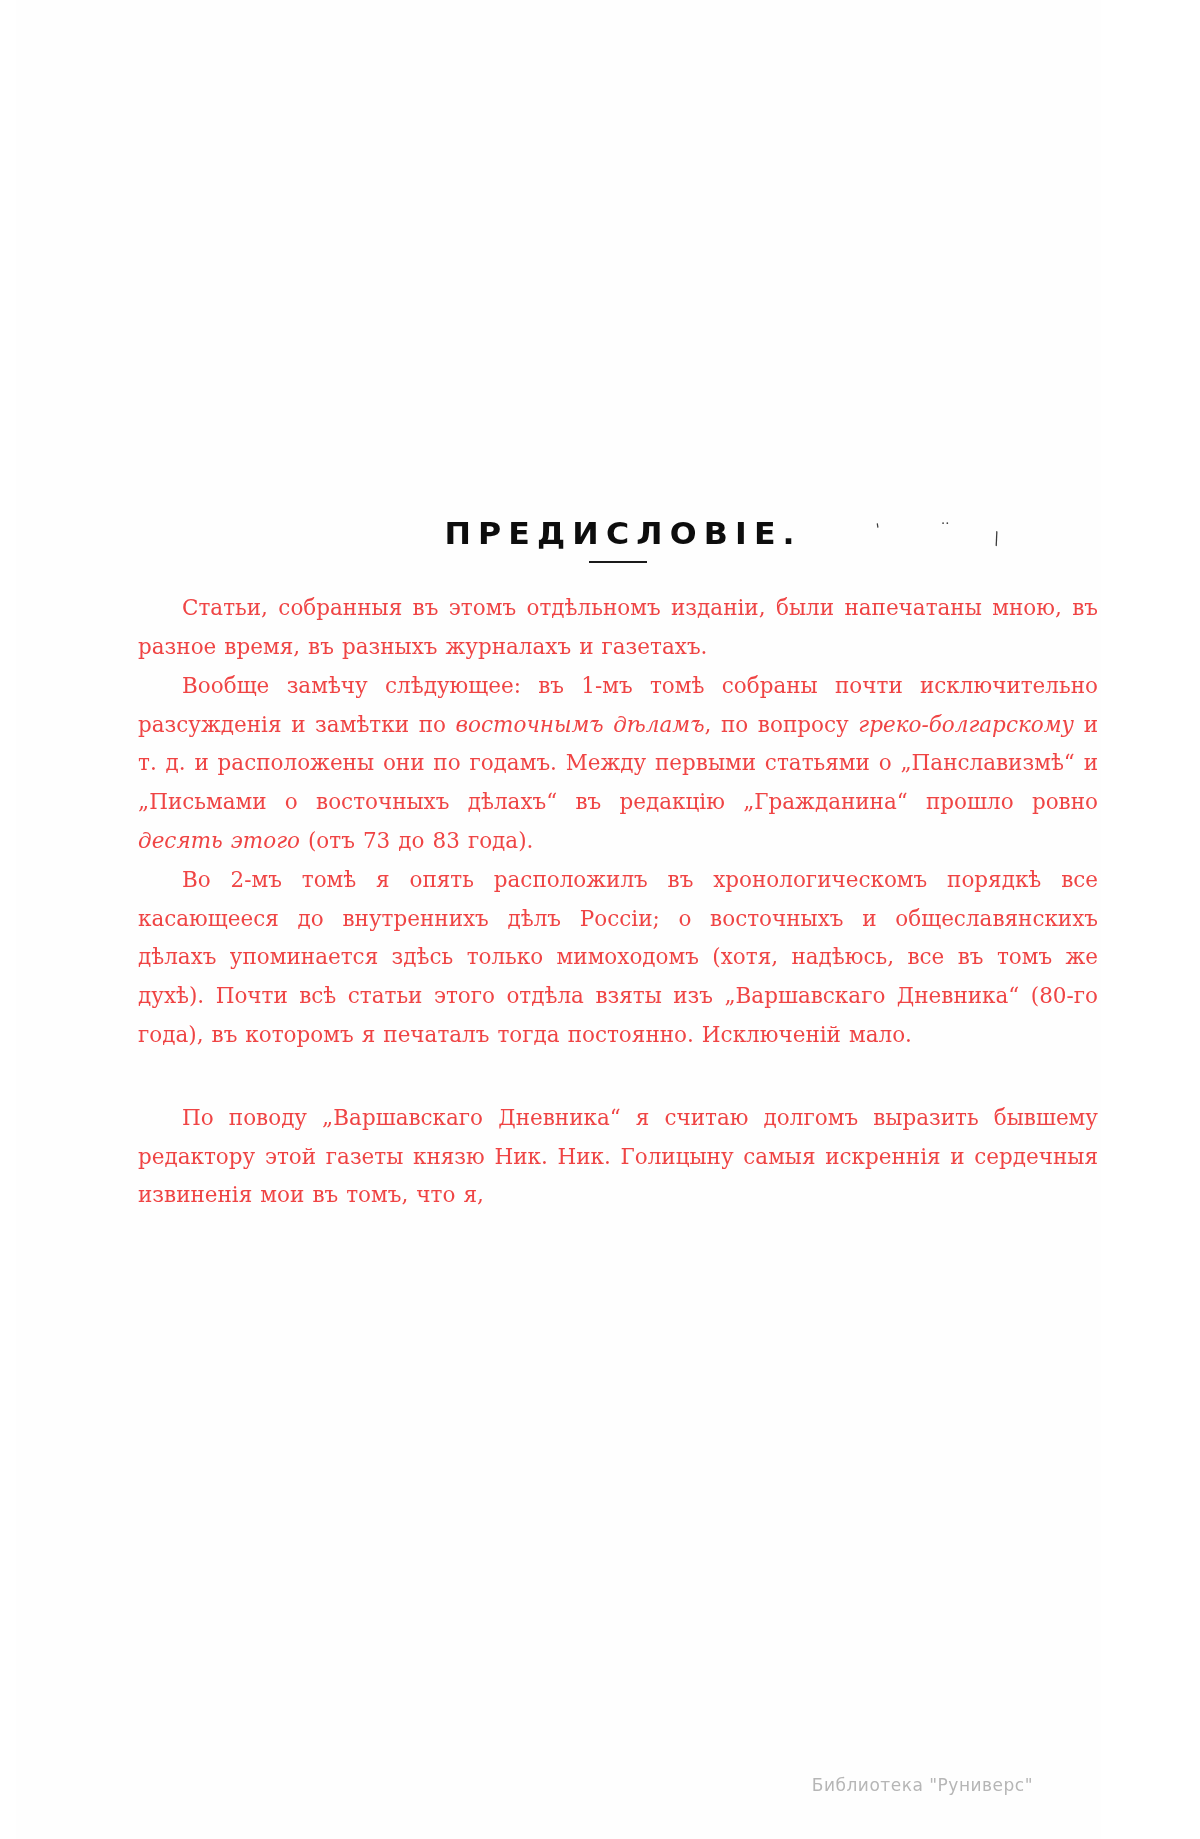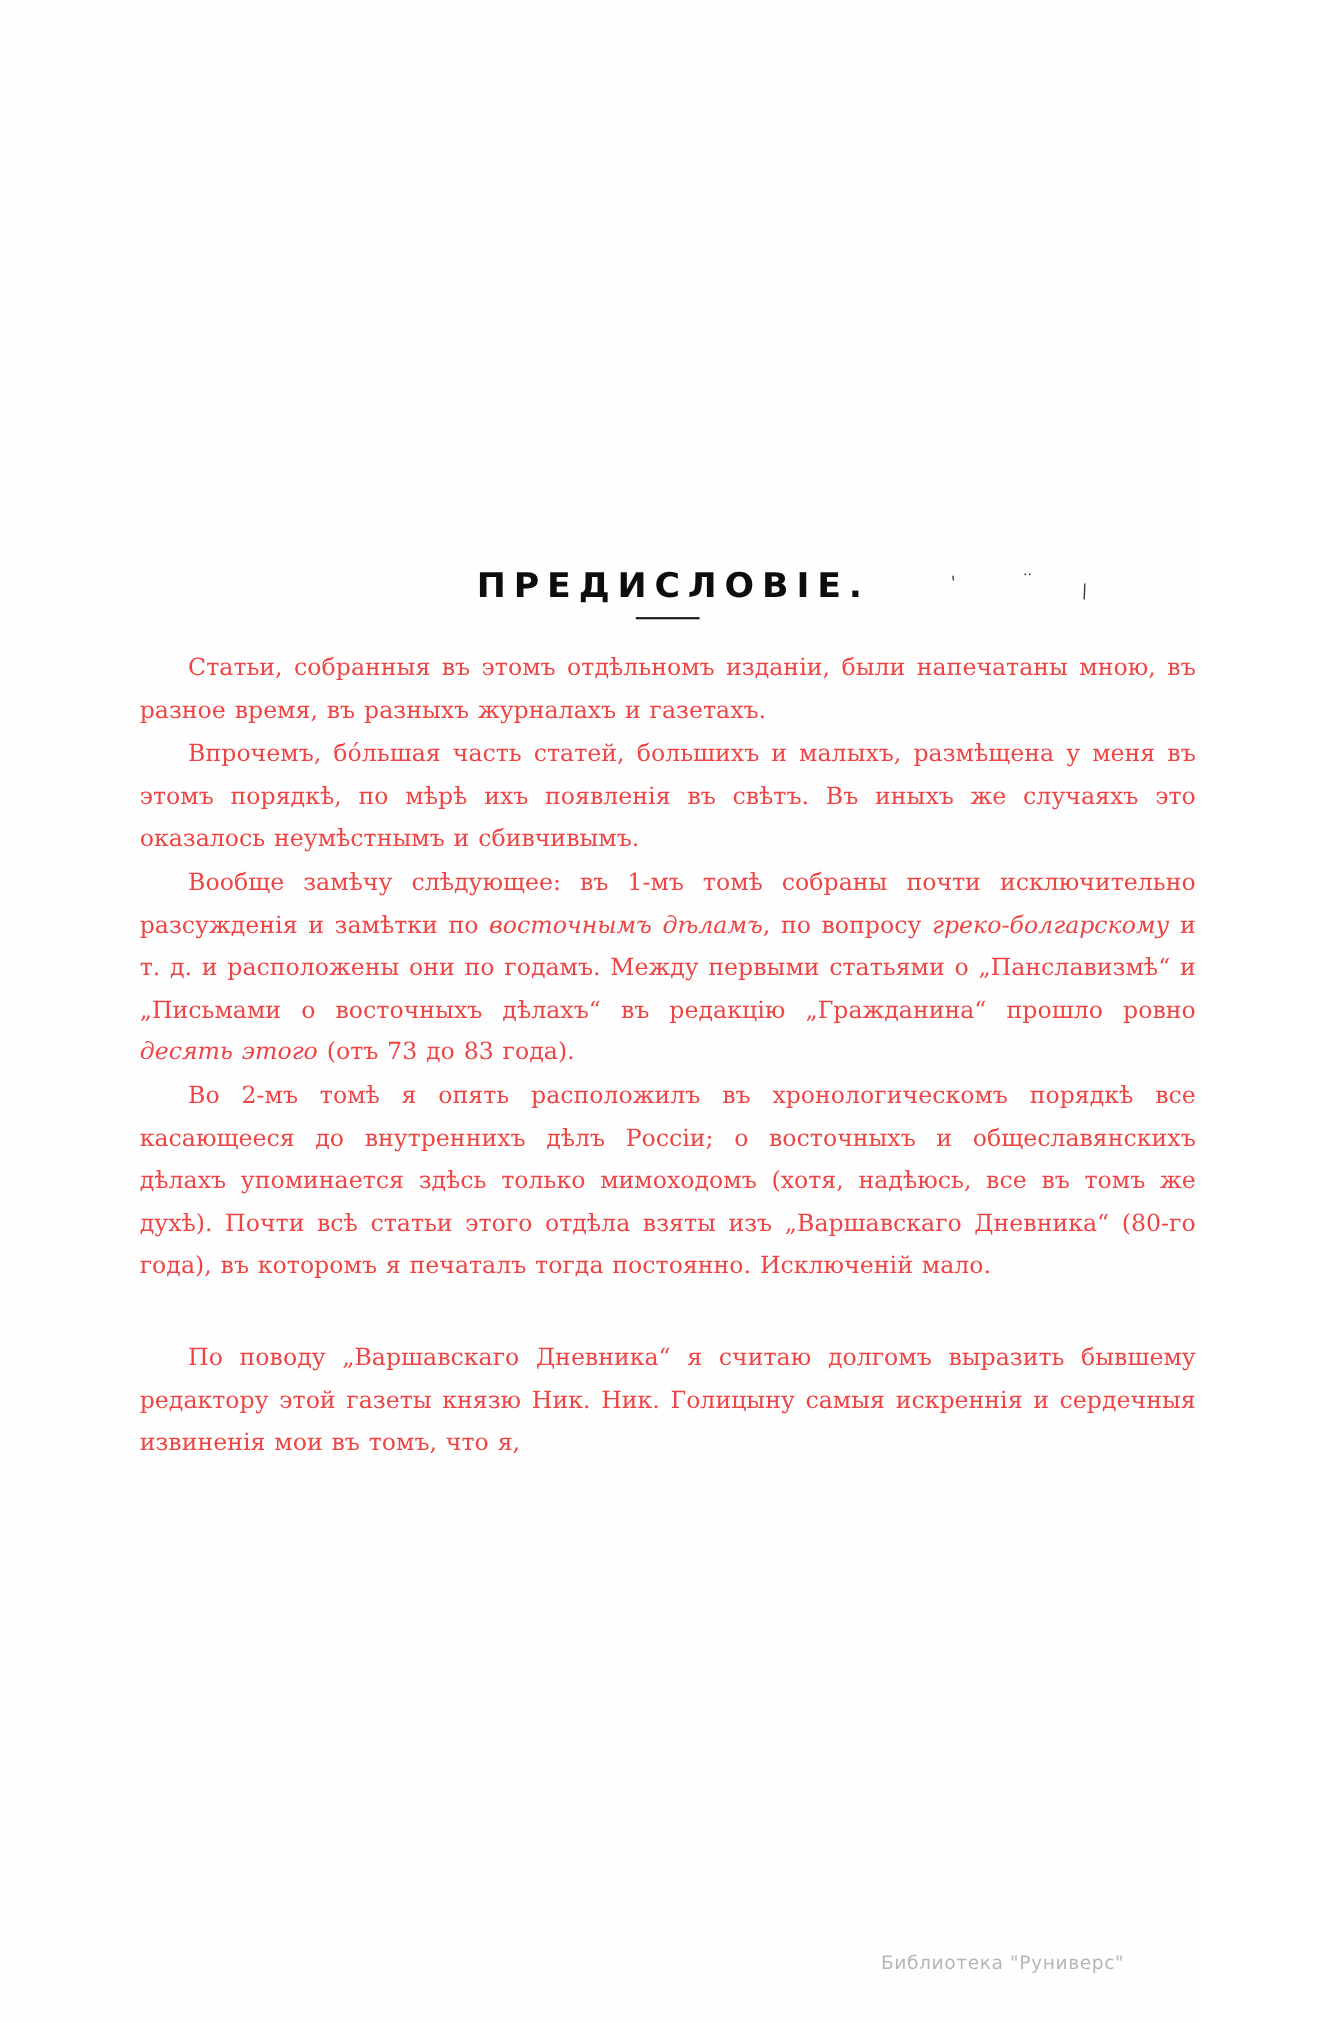--- a/index.html
+++ b/index.html
@@ -10,21 +10,21 @@
   body {
     width: 1200px;
     height: 1839px;
     font-family: "Liberation Serif", serif;
     color: #111111;
     position: relative;
     overflow: hidden;
   }
   .page {
     position: absolute;
-    left: 5px;
+    left: 16px;
     top: 0;
     width: 1085px;
     height: 1839px;
     background: #fefefe;
   }
   .scan-area {
     position: absolute;
     left: 122px;
     top: 515px;
     width: 960px;
@@ -96,21 +96,20 @@
 
 <div class="page">
 
   <div class="scan-area">
 
     <h1 class="doc-title">ПРЕДИСЛОВІЕ.</h1>
     <div class="title-rule"></div>
 
     <div class="body-text">
       <p>Статьи, собранныя въ этомъ отдѣльномъ изданіи, были напечатаны мною, въ разное время, въ разныхъ журналахъ и газетахъ.</p>
-      <p>Впрочемъ, бо́льшая часть статей, большихъ и малыхъ, размѣщена у меня въ этомъ порядкѣ, по мѣрѣ ихъ появленія въ свѣтъ. Въ иныхъ же случаяхъ это оказалось неумѣстнымъ и сбивчивымъ.</p>
       <p>Вообще замѣчу слѣдующее: въ 1-мъ томѣ собраны почти исключительно разсужденія и замѣтки по <em>восточнымъ дѣламъ</em>, по вопросу <em>греко-болгарскому</em> и т. д. и расположены они по годамъ. Между первыми статьями о „Панславизмѣ“ и „Письмами о восточныхъ дѣлахъ“ въ редакцію „Гражданина“ прошло ровно <em>десять этого</em> (отъ 73 до 83 года).</p>
       <p>Во 2-мъ томѣ я опять расположилъ въ хронологическомъ порядкѣ все касающееся до внутреннихъ дѣлъ Россіи; о восточныхъ и общеславянскихъ дѣлахъ упоминается здѣсь только мимоходомъ (хотя, надѣюсь, все въ томъ же духѣ). Почти всѣ статьи этого отдѣла взяты изъ „Варшавскаго Дневника“ (80-го года), въ которомъ я печаталъ тогда постоянно. Исключеній мало.</p>
       <p class="last">По поводу „Варшавскаго Дневника“ я считаю долгомъ выразить бывшему редактору этой газеты князю Ник. Ник. Голицыну самыя искреннія и сердечныя извиненія мои въ томъ, что я,</p>
     </div>
 
   </div>
 
   <span class="marks mark-a">'</span>
   <span class="marks mark-b">..</span>
   <span class="marks mark-c">\</span>

